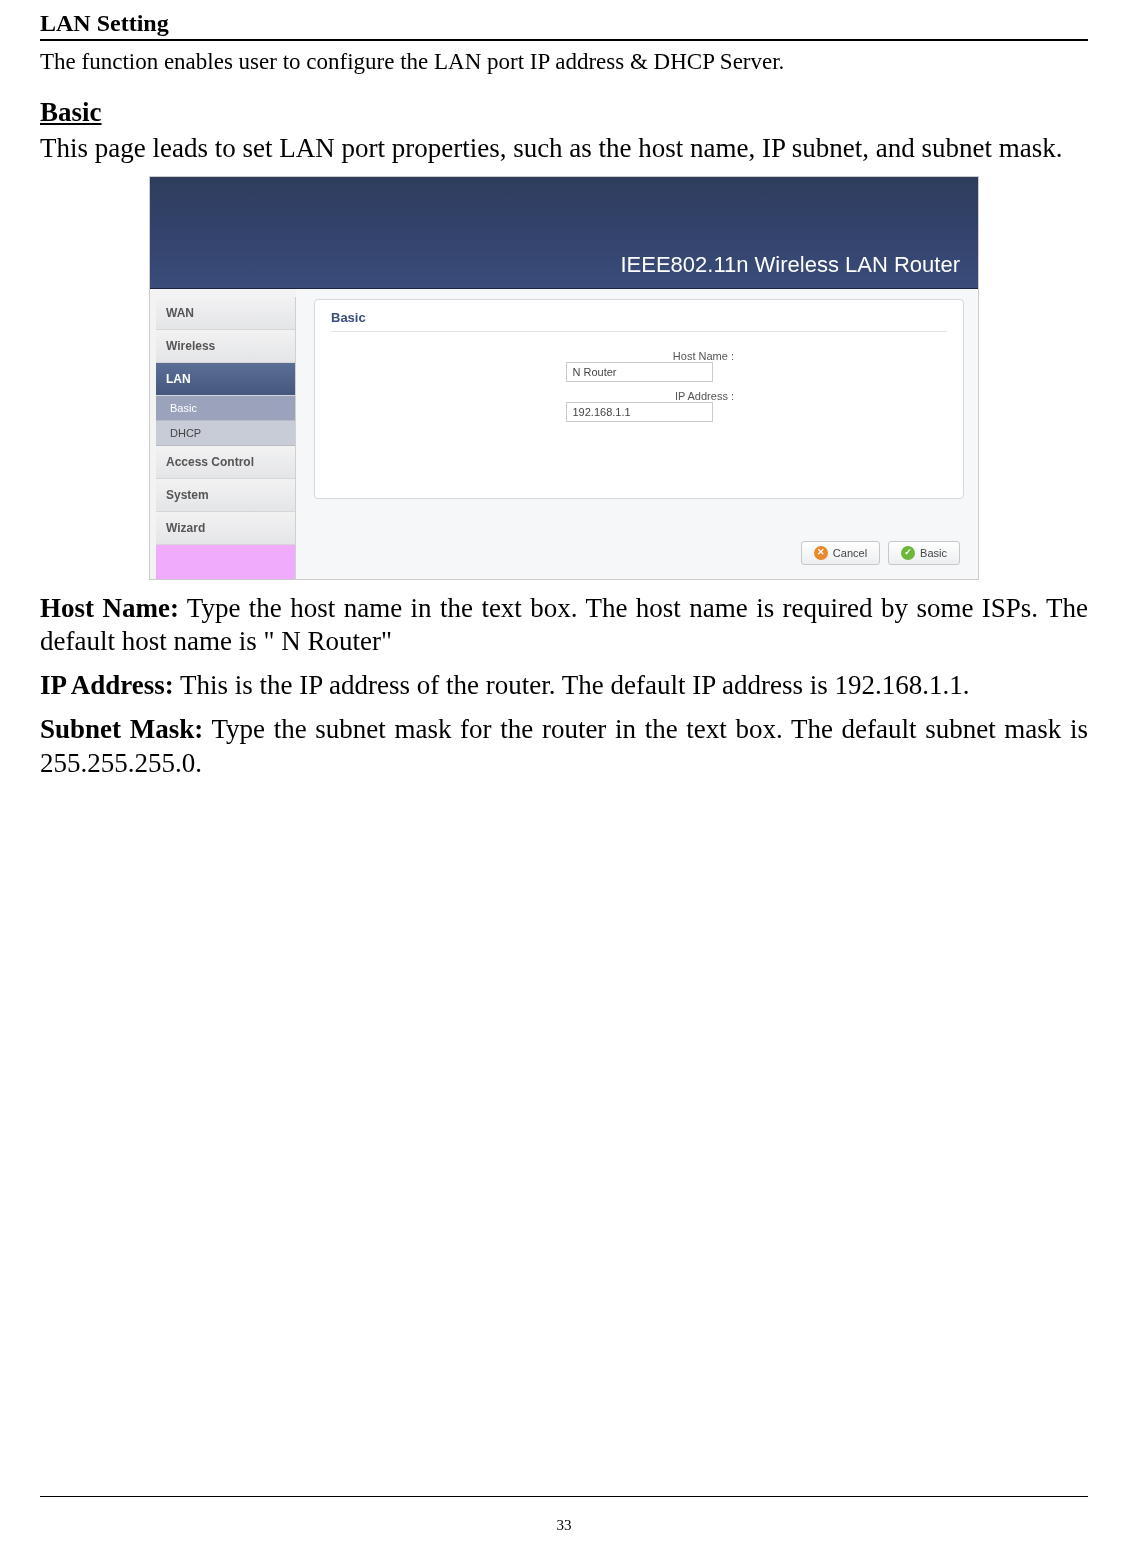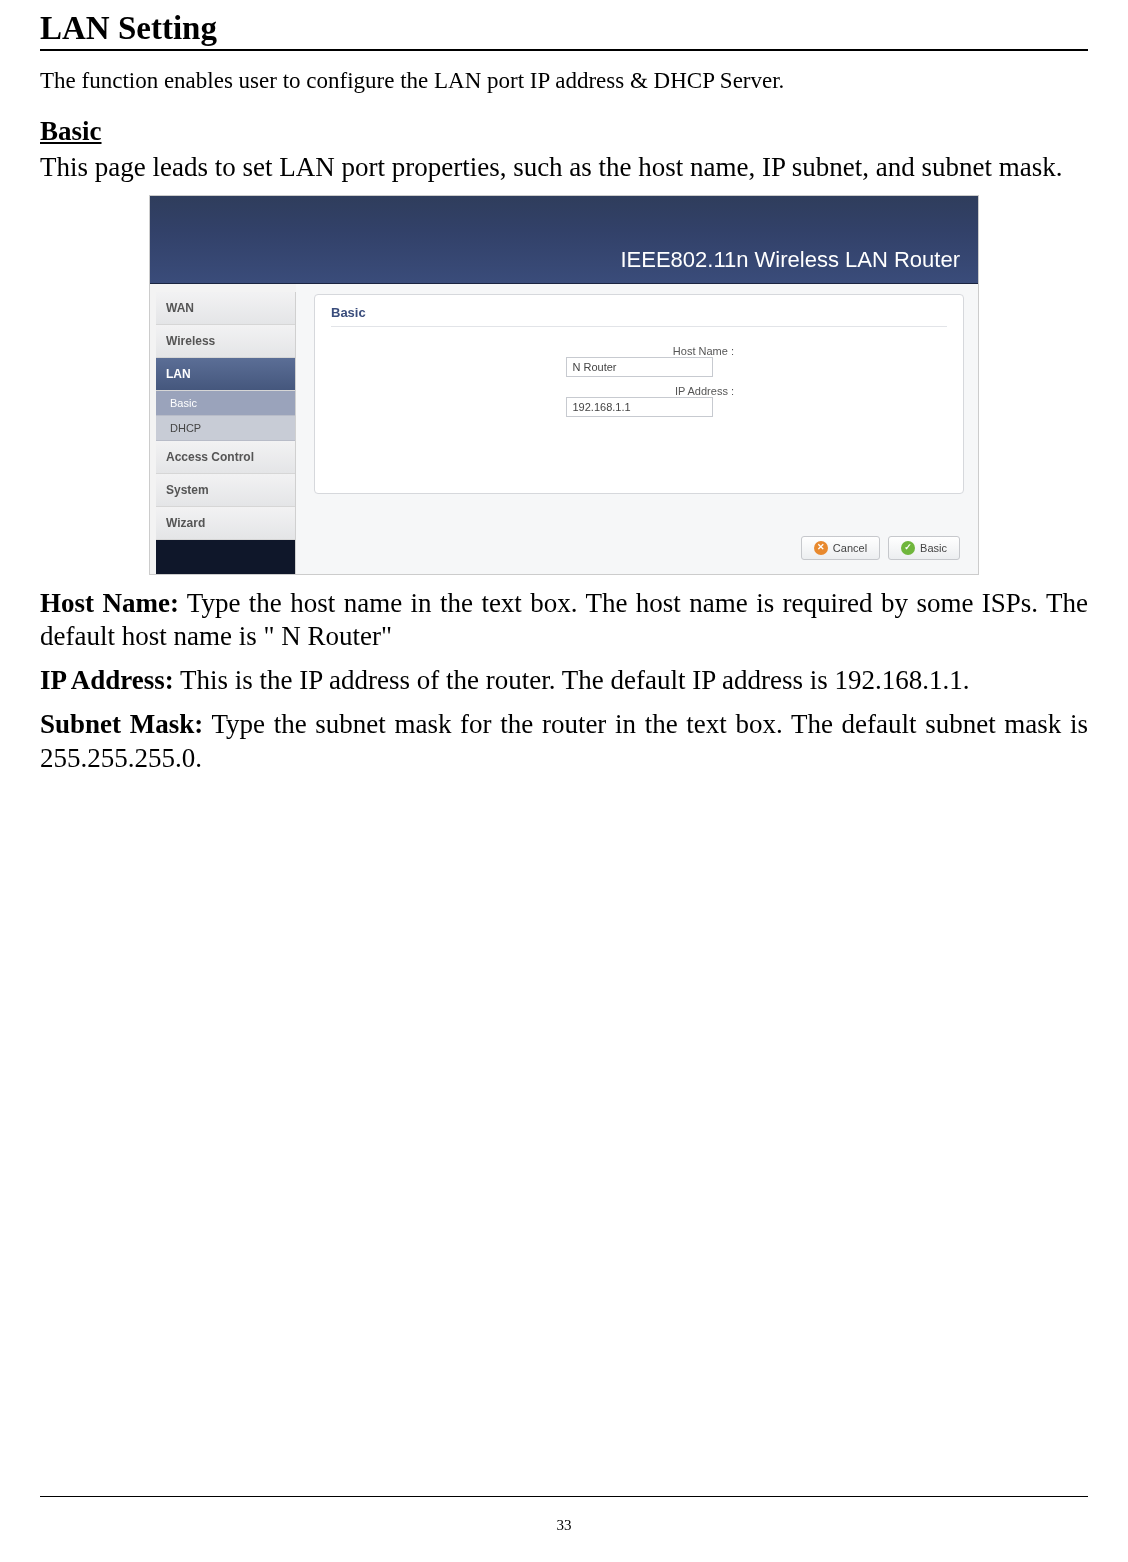--- a/index.html
+++ b/index.html
@@ -6,25 +6,25 @@
     body {
       font-family: "Times New Roman", Times, serif;
       background: #fff;
       width: 1128px;
       height: 1562px;
       padding: 10px 40px 0 40px;
       position: relative;
       color: #000;
     }
     .section-title {
-      font-size: 33px;
+      font-size: 24px;
       font-weight: bold;
       border-bottom: 2px solid #000;
       padding-bottom: 2px;
-      margin-bottom: 16px;
+      margin-bottom: 7px;
     }
     .intro-text {
       font-size: 23px;
       line-height: 1.25;
       margin-bottom: 20px;
     }
     .sub-title {
       font-size: 27px;
       font-weight: bold;
       text-decoration: underline;
@@ -40,42 +40,42 @@
 
     
     .router-shot {
       width: 830px;
       margin: 6px auto 12px auto;
       border: 1px solid #ccc;
       background: #f7f8f8;
       font-family: Arial, Helvetica, sans-serif;
     }
     .rs-banner {
-      height: 88px;
+      height: 112px;
       background: linear-gradient(#2f3d5c, #324169 40%, #3a4c7a);
       position: relative;
       border-bottom: 1px solid #1a2440;
     }
     .rs-banner-title {
       position: absolute;
       right: 18px;
       bottom: 10px;
       color: #fff;
       font-size: 22px;
       font-weight: 500;
       white-space: nowrap;
     }
     .rs-body {
       display: flex;
       height: 290px;
       background: #f3f3f3;
     }
     .rs-sidebar {
       width: 140px;
-      background: #0f172a;
+      background: #f0abfc;
       border-right: 1px solid #d0d0d0;
       display: flex;
       flex-direction: column;
       margin-left: 6px;
       margin-top: 8px;
     }
     .rs-nav {
       font-size: 12px;
       color: #555;
       padding: 9px 10px;

